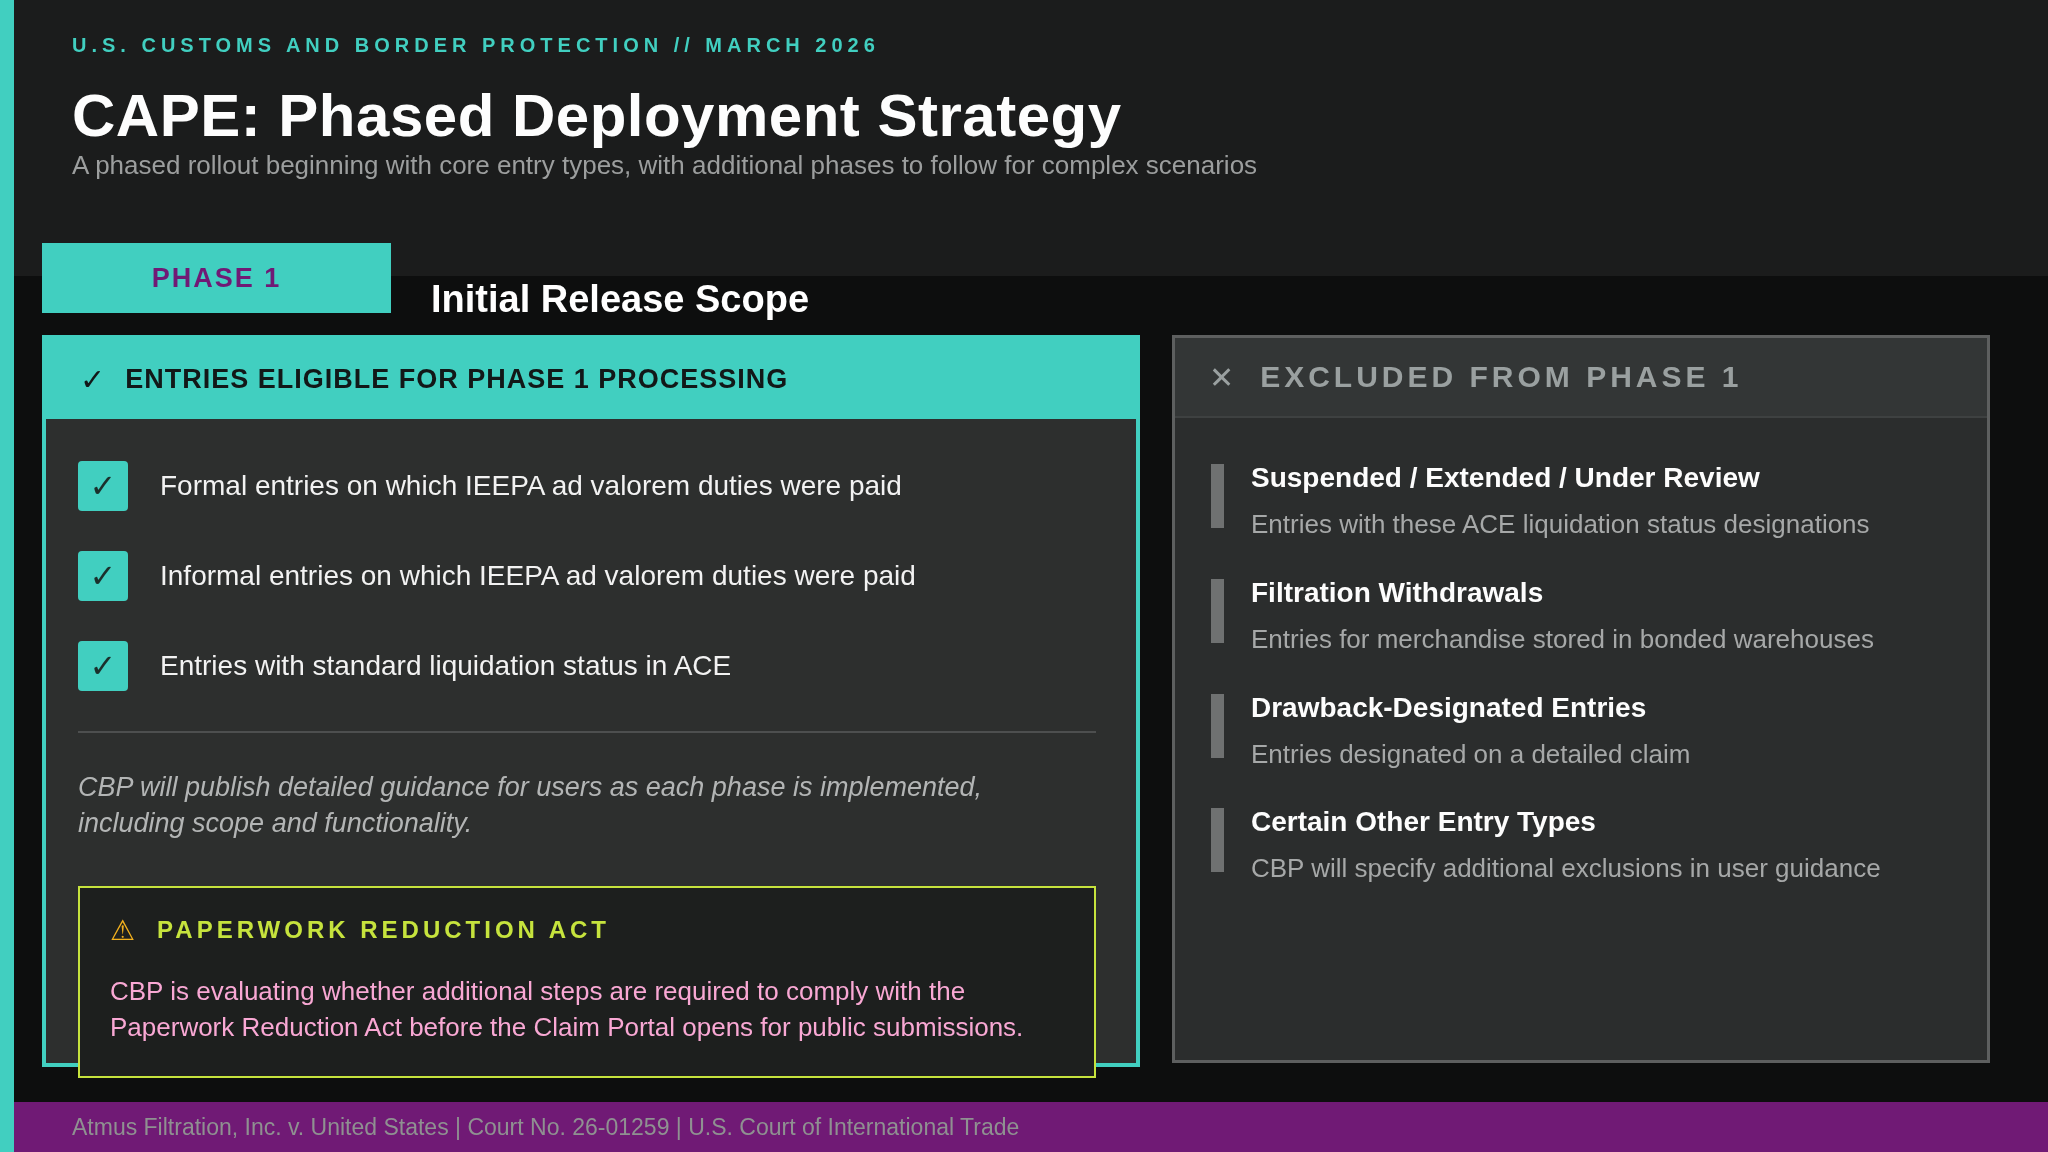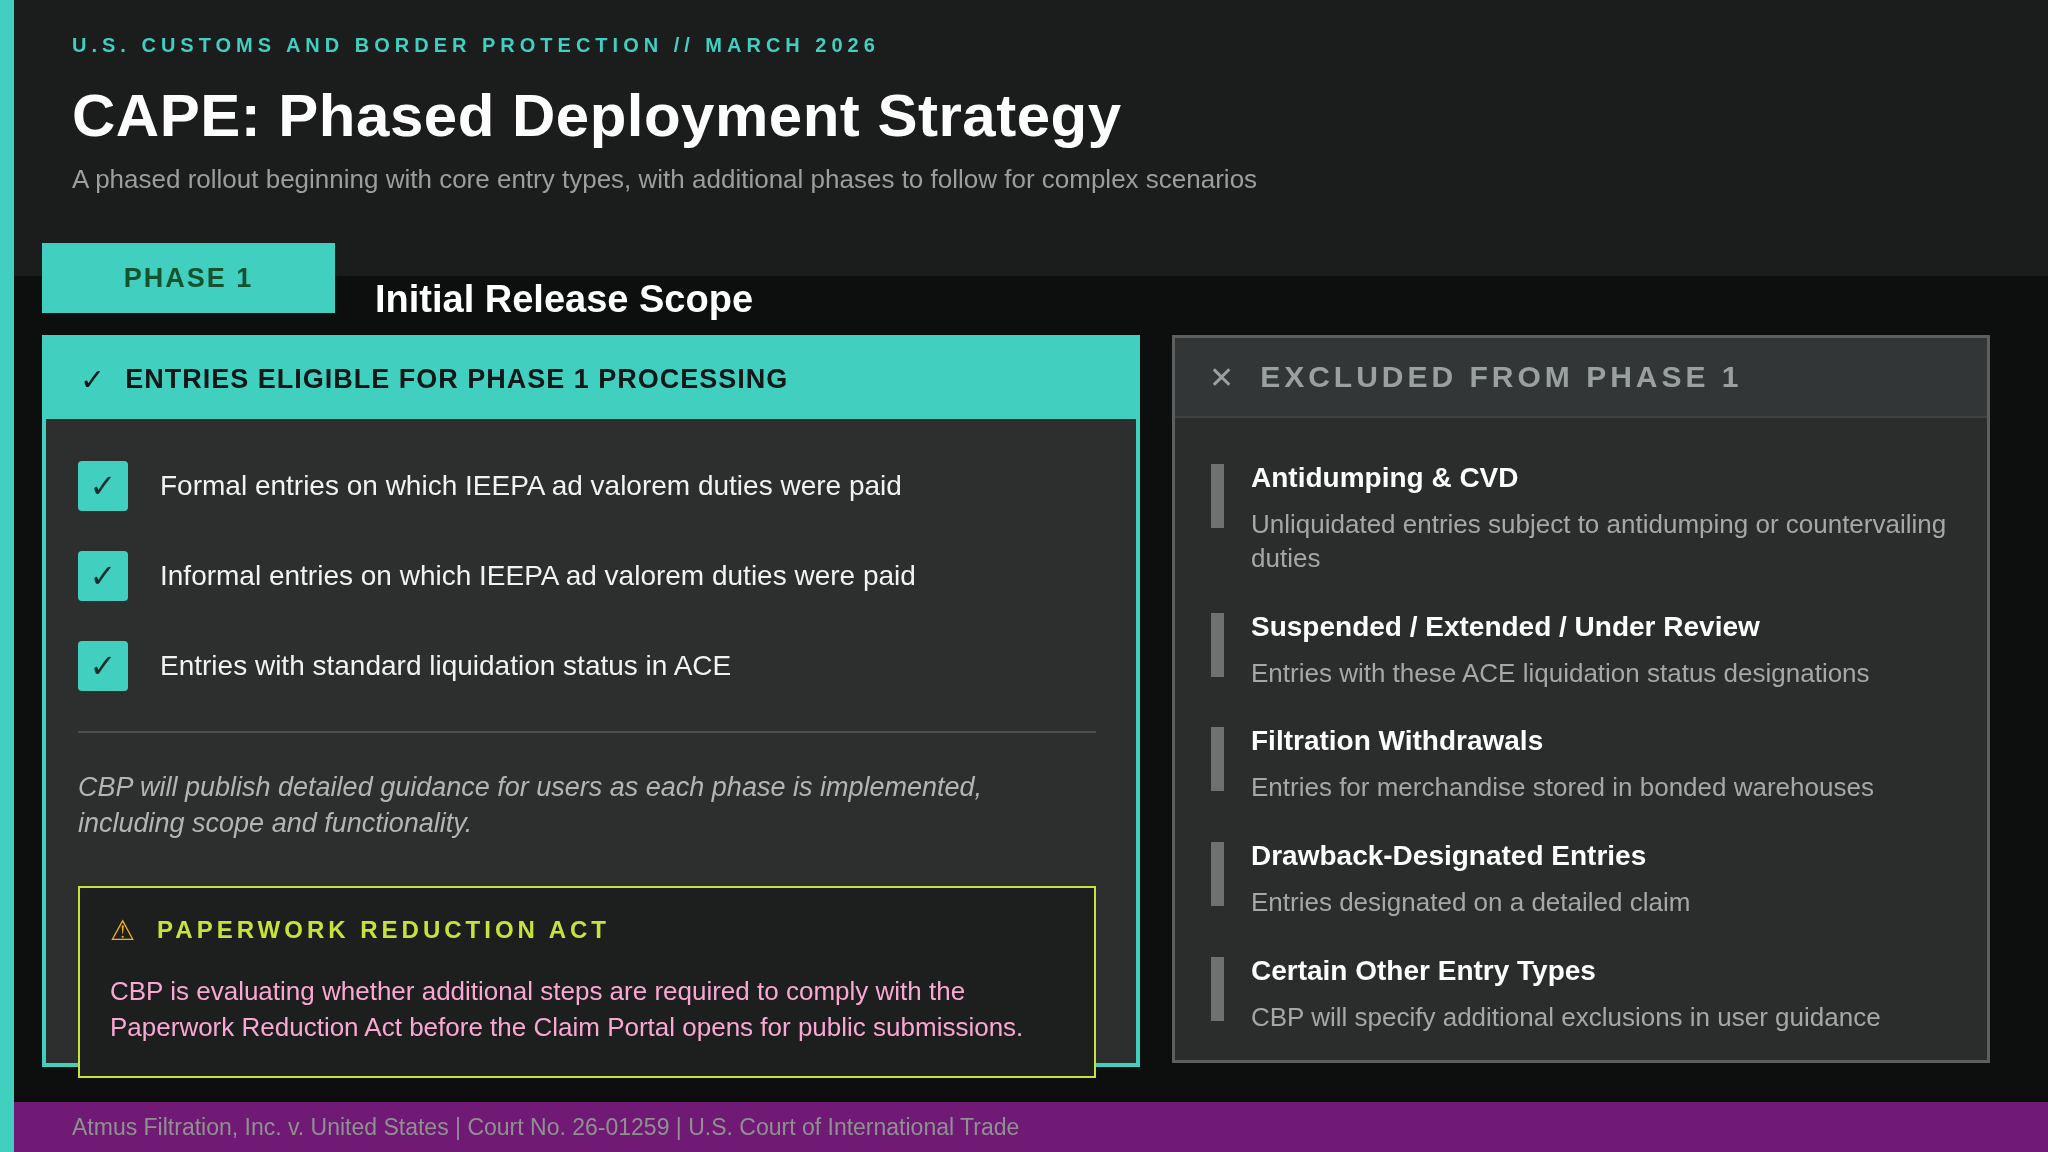--- a/index.html
+++ b/index.html
@@ -37,39 +37,39 @@
     letter-spacing: 5px;
   }
   .page-title {
     margin-top: 24px;
     color: #fdfdfd;
     font-size: 60px;
     font-weight: 700;
     letter-spacing: 0.5px;
   }
   .page-subtitle {
-    margin-top: 14px;
+    margin-top: 0;
     color: #9c9e9e;
     font-size: 26px;
     font-weight: 400;
   }
 
   
   .phase-row {
     position: absolute;
     left: 42px; top: 243px;
     height: 70px;
     display: flex;
     align-items: center;
     gap: 40px;
   }
   .phase-badge {
-    width: 293px; height: 70px;
+    width: 349px; height: 70px;
     background: #41cfc0;
-    color: #14532d;
+    color: #701a75;
     font-size: 27px;
     font-weight: 700;
     letter-spacing: 2px;
     display: flex;
     align-items: center;
     justify-content: center;
   }
   .phase-title {
     color: #ffffff;
     font-size: 38px;
@@ -298,25 +298,20 @@
 
     <div class="excluded-panel">
       <div class="excluded-header">
         <span class="x-glyph">✕</span>
         <span class="label">EXCLUDED FROM PHASE 1</span>
       </div>
       <div class="excluded-body">
 
         <div class="excluded-item">
           <span class="bar"></span>
-          <div class="item-title">Antidumping &amp; CVD</div>
-          <div class="item-desc">Unliquidated entries subject to antidumping or countervailing duties</div>
-        </div>
-        <div class="excluded-item">
-          <span class="bar"></span>
           <div class="item-title">Suspended / Extended / Under Review</div>
           <div class="item-desc">Entries with these ACE liquidation status designations</div>
         </div>
         <div class="excluded-item">
           <span class="bar"></span>
           <div class="item-title">Filtration Withdrawals</div>
           <div class="item-desc">Entries for merchandise stored in bonded warehouses</div>
         </div>
         <div class="excluded-item">
           <span class="bar"></span>

